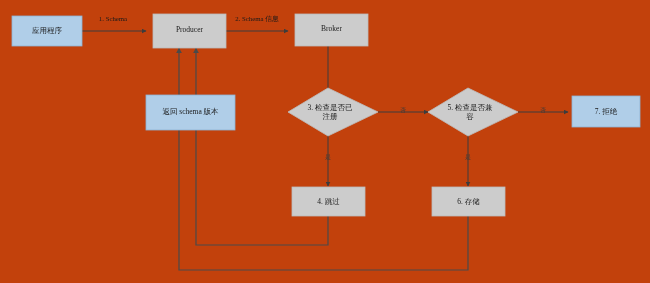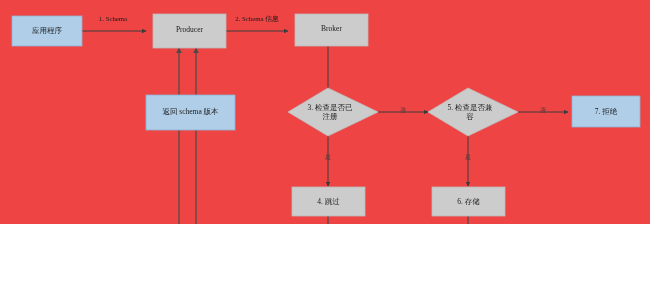--- a/index.html
+++ b/index.html
@@ -6,22 +6,22 @@
     margin: 0;
     padding: 0;
     background: #ffffff;
   }
   body {
     font-family: "Liberation Serif", "DejaVu Serif", serif;
   }
   #diagram-root {
     position: relative;
     width: 650px;
-    height: 224px;
-    background: #ef4444;
+    height: 283px;
+    background: #c2410c;
     overflow: hidden;
   }
   #flow-svg {
     position: absolute;
     left: 0;
     top: 0;
     width: 650px;
     height: 283px;
   }
   .node-label {

